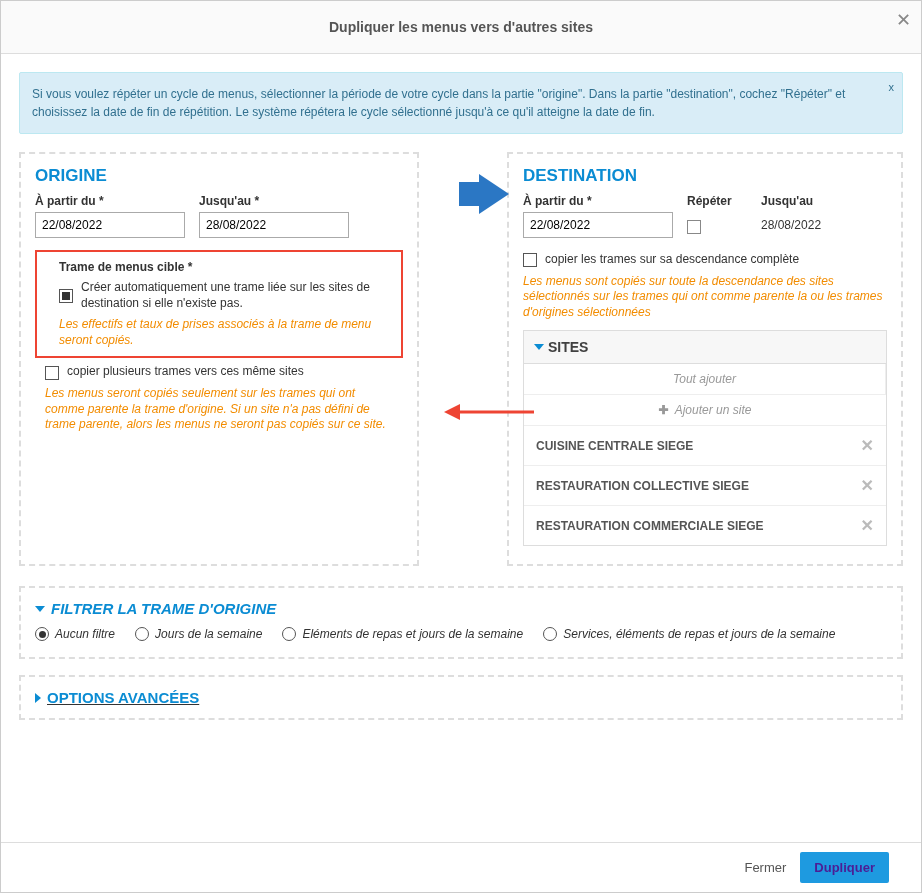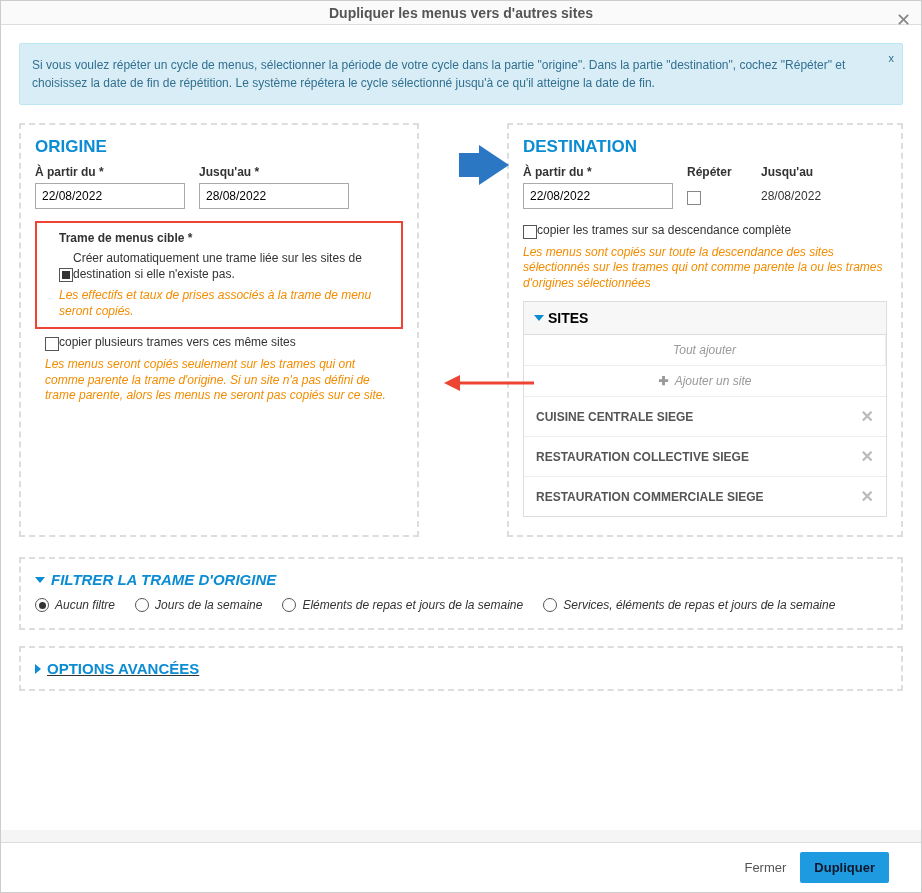--- a/index.html
+++ b/index.html
@@ -1,42 +1,42 @@
 <!DOCTYPE html>
 <html><head>
 <meta charset="utf-8">
 <style>
   * { box-sizing: border-box; margin: 0; padding: 0; }
   body { font-family: Arial, Helvetica, sans-serif; font-size: 12px; color: #333; background: #fff; }
   .modal { width: 922px; height: 893px; position: relative; border: 1px solid #ccc; background: #f5f5f5; }
-  .modal-header { height: 24px; border-bottom: 1px solid #ddd; display:flex; align-items:center; justify-content:center; position:relative; background:#fafafa; }
+  .modal-header { height: 53px; border-bottom: 1px solid #ddd; display:flex; align-items:center; justify-content:center; position:relative; background:#fafafa; }
   .modal-title { font-weight:bold; font-size:14px; color:#555; }
   .modal-close { position:absolute; right:10px; top:8px; font-size:18px; color:#888; cursor:pointer; }
   .modal-body { padding: 18px 18px 0 18px; background:#fff; height: 805px; overflow:hidden; }
   .info-box { background:#d9edf7; border:1px solid #bce8f1; color:#31708f; padding:12px 28px 12px 12px; border-radius:2px; position:relative; margin-bottom:18px; line-height:1.5; }
   .info-close { position:absolute; right:8px; top:6px; font-size:11px; color:#31708f; cursor:pointer; }
   .columns { display:flex; gap:18px; margin-bottom:20px; position:relative; }
   .form-panel { border:2px dashed #ddd; padding:12px 14px 18px 14px; flex:1; background:#fff; }
   .panel-title { font-size:17px; color:#0b8cd3; font-weight:bold; margin-bottom:8px; }
   .date-row { display:flex; gap:14px; }
   .date-field { display:flex; flex-direction:column; }
   .date-label { font-size:12px; font-weight:bold; color:#333; margin-bottom:4px; }
   .date-input { width:150px; padding:5px 6px; border:1px solid #aaa; font-size:12px; }
   .date-static { font-size:12px; color:#333; padding-top:6px; }
   .repeat-check { width:14px; height:14px; border:1px solid #888; margin-top:8px; cursor:pointer; }
   .highlight-box { border:2px solid #e43; padding:8px 22px; margin-top:12px; }
   .field-label { font-size:12px; font-weight:bold; margin-bottom:6px; }
-  .check-row { display:flex; align-items:flex-end; margin-bottom:6px; }
+  .check-row { display:flex; align-items:center; gap:8px; margin-bottom:6px; }
   .checkbox { width:14px; height:14px; border:1px solid #555; margin-top:1px; cursor:pointer; flex-shrink:0; }
   .checkbox.checked::after { content:""; display:block; width:8px; height:8px; margin:2px; background:#333; }
   .check-text { font-size:12px; color:#333; line-height:1.3; }
   .italic-note { font-size:12px; font-style:italic; color:#f28c00; line-height:1.3; }
   .below-box { padding: 6px 10px 0 10px; }
   .sites-panel { border:1px solid #ddd; margin-top:10px; }
-  .sites-header { background:#f7f7f7; border-bottom:1px solid #ddd; padding:8px 10px; color:#000000; font-weight:bold; font-size:14px; display:flex; align-items:center; gap:4px; cursor:pointer; }
+  .sites-header { background:#f7f7f7; border-bottom:1px solid #ddd; padding:8px 10px; color:#404040; font-weight:bold; font-size:14px; display:flex; align-items:center; gap:4px; cursor:pointer; }
   .caret-down { width:0;height:0;border-left:5px solid transparent;border-right:5px solid transparent;border-top:6px solid #0b8cd3;}
   .caret-right { width:0;height:0;border-top:5px solid transparent;border-bottom:5px solid transparent;border-left:6px solid #0b8cd3;}
   .sites-actions { display:flex; }
   .sites-action { flex:1; text-align:center; padding:8px 0; font-style:italic; color:#999; border-bottom:1px solid #eee; cursor:pointer; font-size:12px; }
   .sites-action:first-child { border-right:1px solid #eee;}
   .sites-add { text-align:center; padding:8px 0; font-style:italic; color:#999; border-bottom:1px solid #eee; cursor:pointer; display:flex; justify-content:center; gap:6px; align-items:center; font-size:12px;}
   .plus-icon { font-weight:bold; font-style:normal; color:#999; }
   .site-row { display:flex; justify-content:space-between; align-items:center; padding:10px 12px; border-bottom:1px solid #eee; font-size:12px; font-weight:bold; color:#555;}
   .site-remove { color:#bbb; font-size:16px; cursor:pointer; }
   .big-arrow { position:absolute; left:440px; top:22px; }
@@ -45,21 +45,21 @@
   .red-arrow svg { width:90px; height:24px; }
   .filter-panel { border:2px dashed #ddd; padding:12px 14px 16px 14px; margin-bottom:16px; background:#fff;font-style:italic;}
   .section-header { display:flex; align-items:center; gap:6px; color:#0b8cd3; font-size:15px; font-weight:bold; margin-bottom:10px; cursor:pointer;}
   .radio-row { display:flex; gap:20px; flex-wrap:wrap; }
   .radio-item { display:flex; align-items:center; gap:6px; cursor:pointer; font-size:12px;}
   .radio { width:14px;height:14px;border:1px solid #555;border-radius:50%;display:flex;align-items:center;justify-content:center;}
   .radio.selected::after{content:"";width:7px;height:7px;background:#333;border-radius:50%;}
   .options-panel { border:2px dashed #ddd; padding:12px 14px; background:#fff;text-decoration:underline;}
   .modal-footer { position:absolute; bottom:0; left:0; right:0; height:50px; border-top:1px solid #ddd; background:#fff; display:flex; justify-content:flex-end; align-items:center; padding:0 32px; gap:14px;}
   .btn-link { color:#555; cursor:pointer; font-size:13px; }
-  .btn-primary { background:#1e9ae0; color:#0f172a; padding:8px 14px; border:none; cursor:pointer; font-size:13px; font-weight:bold; border-radius:2px;}
+  .btn-primary { background:#1e9ae0; color:#4c1d95; padding:8px 14px; border:none; cursor:pointer; font-size:13px; font-weight:bold; border-radius:2px;}
 </style>
 </head>
 <body>
 
 <div class="modal">
 
   <div class="modal-header">
     <span class="modal-title">Dupliquer les menus vers d'autres sites</span>
     <span class="modal-close">✕</span>
   </div>

